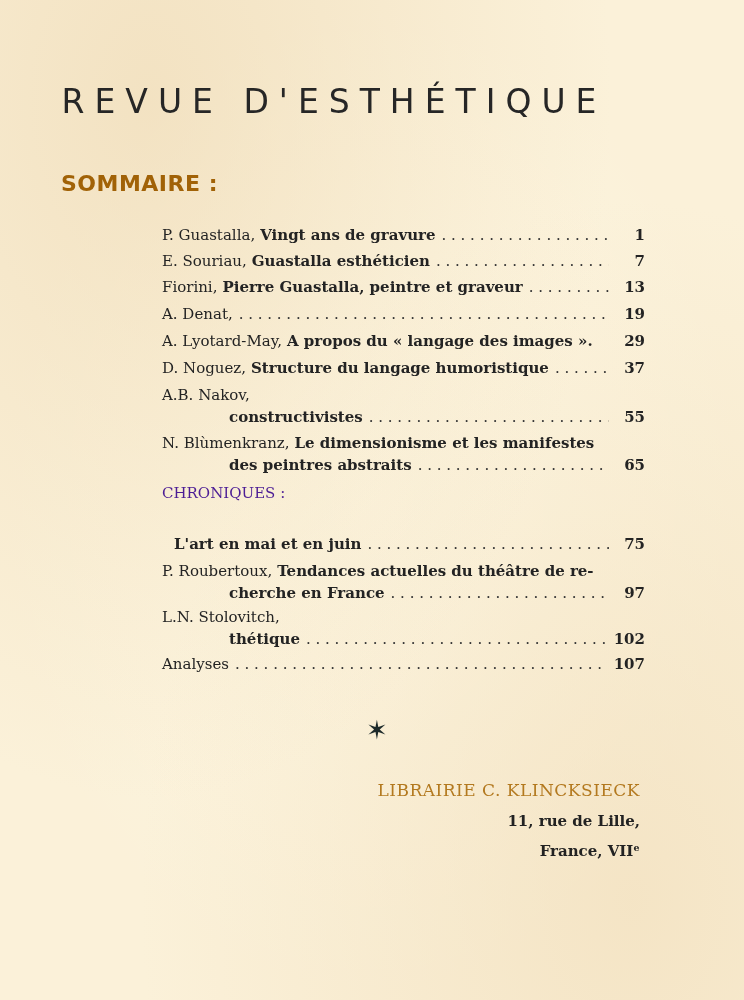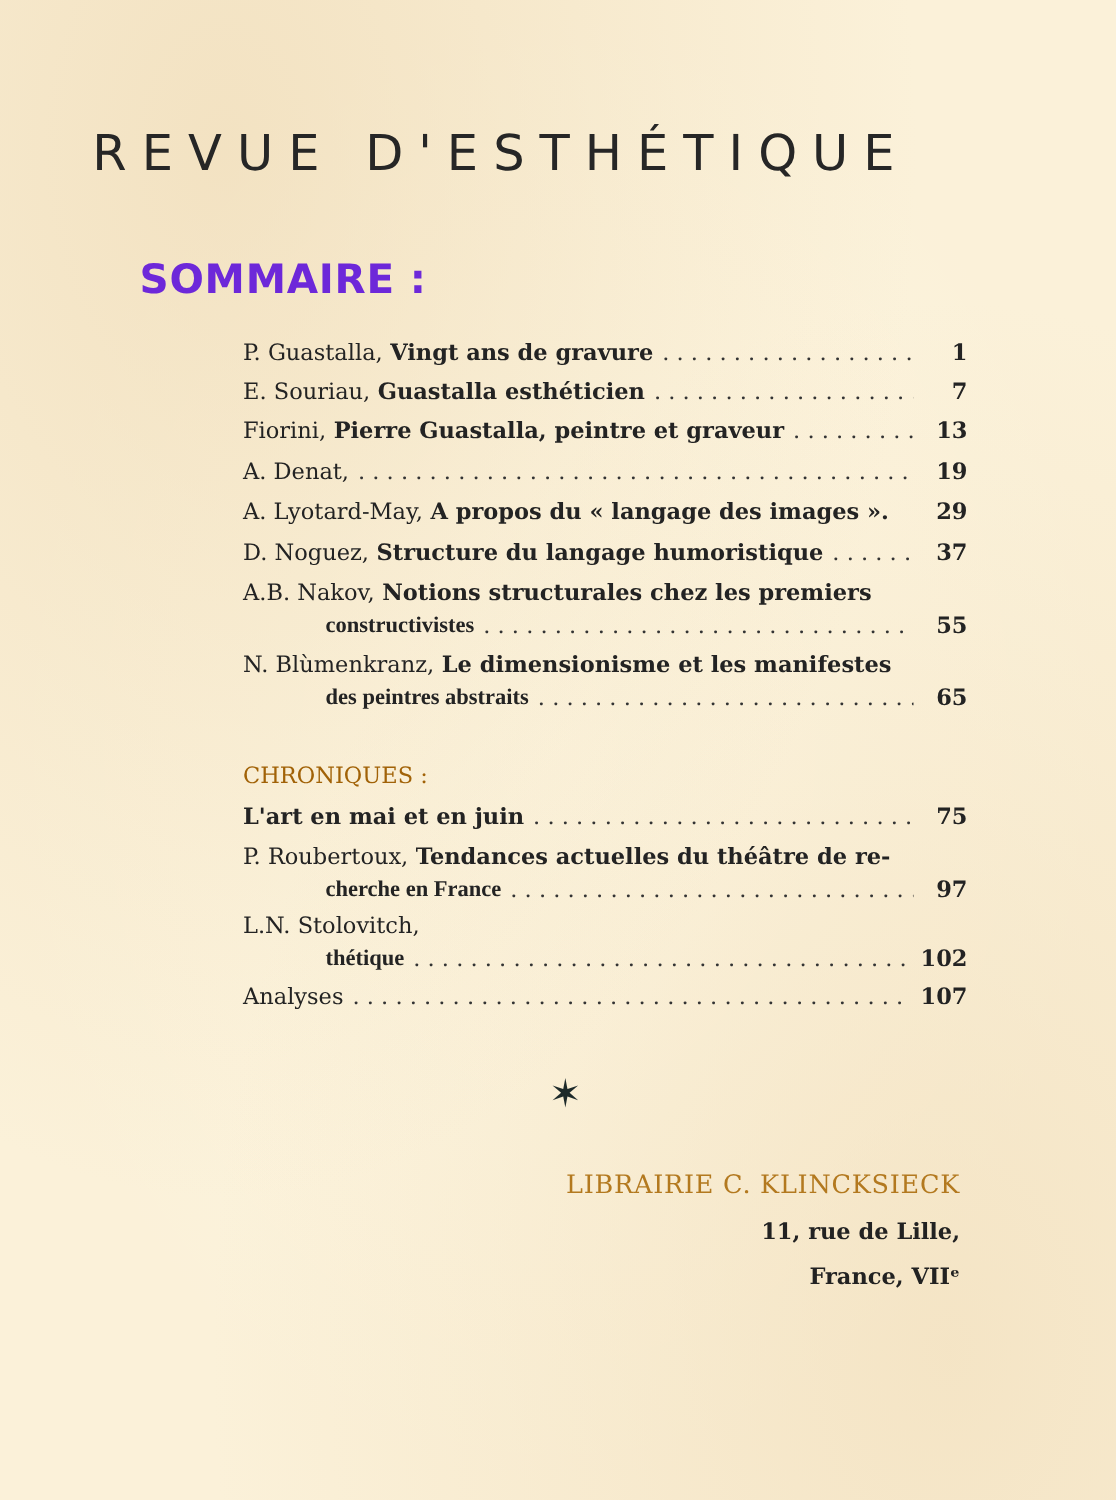--- a/index.html
+++ b/index.html
@@ -12,39 +12,39 @@
         radial-gradient(ellipse at 50% 50%, rgba(255,250,232,0.7), transparent 70%);
       color: #1f1f1f;
     }
     .title {
       position: absolute; left: 0; top: 82px; width: 668px; text-align: center;
       font-family: "DejaVu Sans", sans-serif; font-size: 33px; font-weight: normal;
       letter-spacing: 10px; color: #262626;
     }
     .sommaire {
       position: absolute; left: 61px; top: 171px;
-      font-family: "DejaVu Sans", sans-serif; font-weight: bold; font-size: 27px;
-      color: #6d28d9; letter-spacing: 0.5px; margin-left: 32px;
+      font-family: "DejaVu Sans", sans-serif; font-weight: bold; font-size: 22px;
+      color: #a16207; letter-spacing: 0.5px;
     }
     .toc {
       position: absolute; left: 162px; width: 483px;
       font-family: "DejaVu Serif", serif; font-size: 15px; color: #232323;
     }
     .entry { position: absolute; left: 0; width: 483px; line-height: 22px; }
     .line { display: flex; align-items: flex-start; white-space: nowrap; }
     .line.indent { padding-left: 55px; }
     .author { font-weight: normal; }
     .work { font-weight: bold; margin-left: 5px; }
-    .line.indent .work { margin-left: 0; font-family: Liberation Serif, serif; }
+    .line.indent .work { margin-left: 12px; }
     .dots { flex: 1; overflow: hidden; margin: 0 6px; letter-spacing: 3px; color: #333; }
     .dots::before { content: ". . . . . . . . . . . . . . . . . . . . . . . . . . . . . . . . . . . . . . . . . . . . . . . . . . . . . . . . . . . . ."; letter-spacing: 0; }
     .page { font-weight: bold; min-width: 30px; text-align: right; }
     .chroniques {
-      position: absolute; left: 162px; top: 508px;
-      font-family: "DejaVu Serif", serif; font-size: 15px; color: #a16207;
+      position: absolute; left: 162px; top: 484px;
+      font-family: "DejaVu Serif", serif; font-size: 15px; color: #4c1d95;
     }
     .star {
       position: absolute; left: 366px; top: 715px; font-size: 26px; color: #1d2a2a;
       font-family: "DejaVu Sans", sans-serif;
     }
     .publisher {
       position: absolute; right: 104px; top: 780px; text-align: right;
       font-family: "DejaVu Serif", serif; font-weight: normal; font-size: 17px;
       color: #b3791f; letter-spacing: 0.5px;
     }
@@ -104,21 +104,20 @@
     <div class="line">
         <span class="author">D. Noguez,</span>
         <span class="work">Structure du langage humoristique</span>
         <span class="dots"></span>
         <span class="page">37</span>
       </div>
   </div>
   <div class="entry" style="top:384px">
     <div class="line">
         <span class="author">A.B. Nakov,</span>
-        <span class="work">Notions structurales chez les premiers</span>
       </div>
     <div class="line indent">
         <span class="work">constructivistes</span>
         <span class="dots"></span>
         <span class="page">55</span>
       </div>
   </div>
   <div class="entry" style="top:432px">
     <div class="line">
         <span class="author">N. Blùmenkranz,</span>
@@ -126,21 +125,21 @@
       </div>
     <div class="line indent">
         <span class="work">des peintres abstraits</span>
         <span class="dots"></span>
         <span class="page">65</span>
       </div>
   </div>
 
   <div class="entry" style="top:533px">
     <div class="line">
-        <span class="work" style="margin-left:0">L'art en mai et en juin</span>
+        <span class="work" style="margin-left:12px">L'art en mai et en juin</span>
         <span class="dots"></span>
         <span class="page">75</span>
       </div>
   </div>
   <div class="entry" style="top:560px">
     <div class="line">
         <span class="author">P. Roubertoux,</span>
         <span class="work">Tendances actuelles du théâtre de re-</span>
       </div>
     <div class="line indent">

